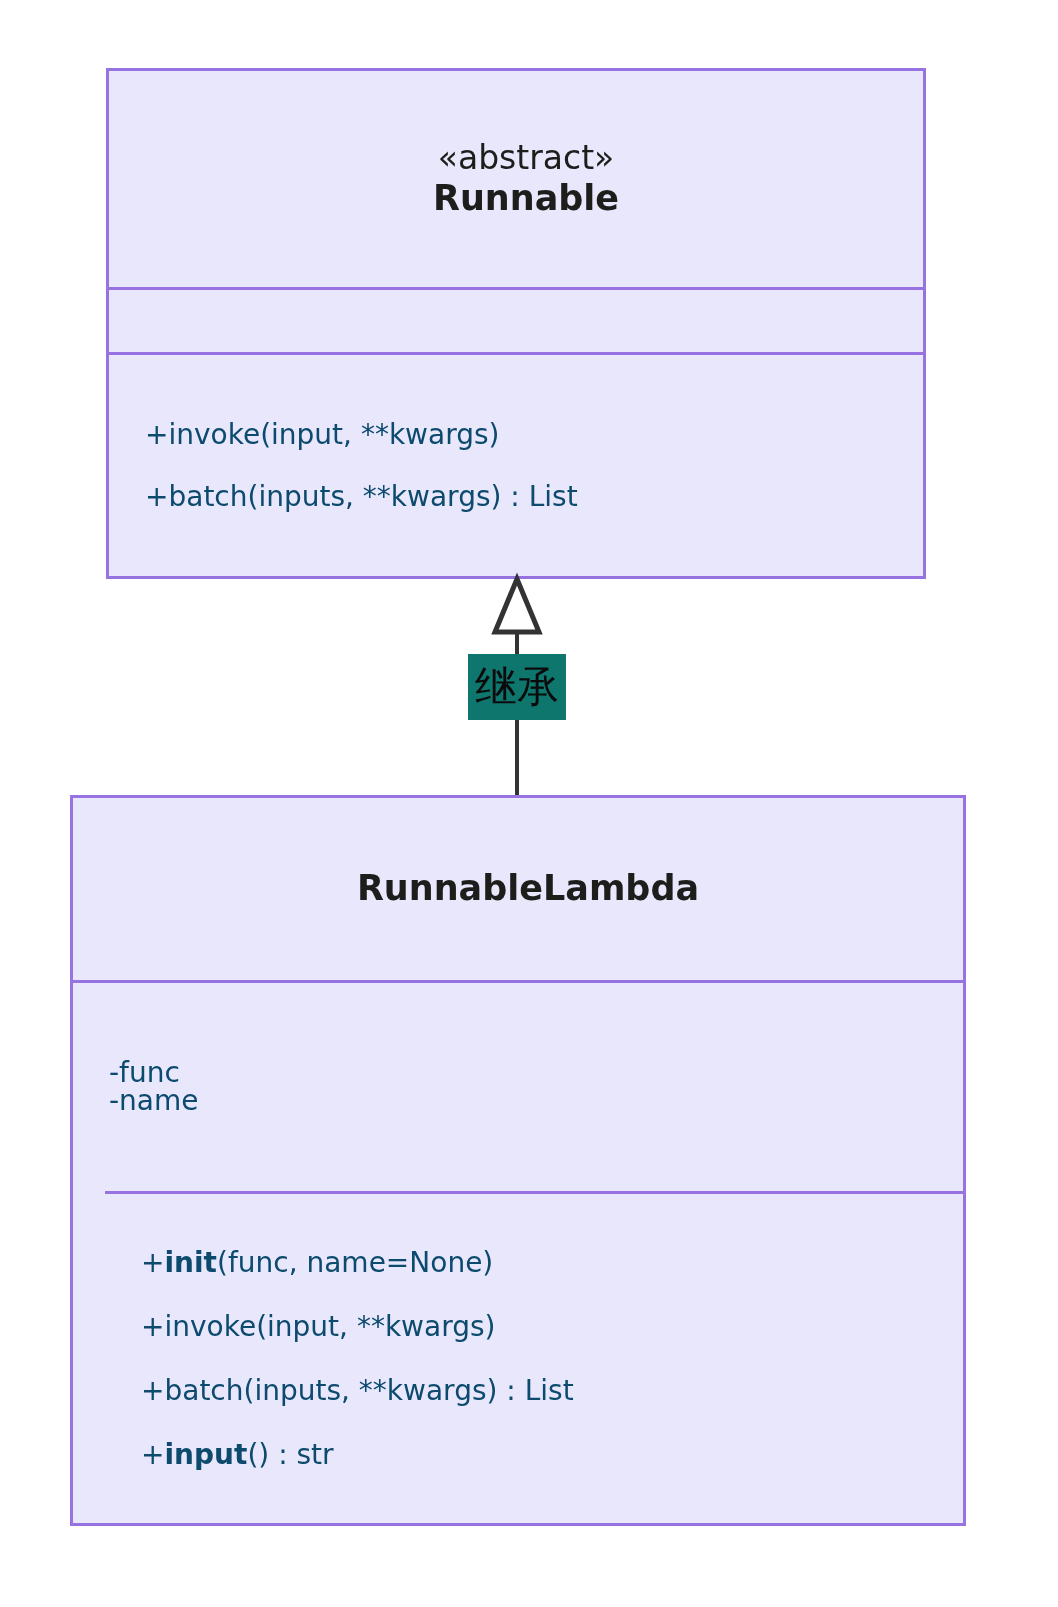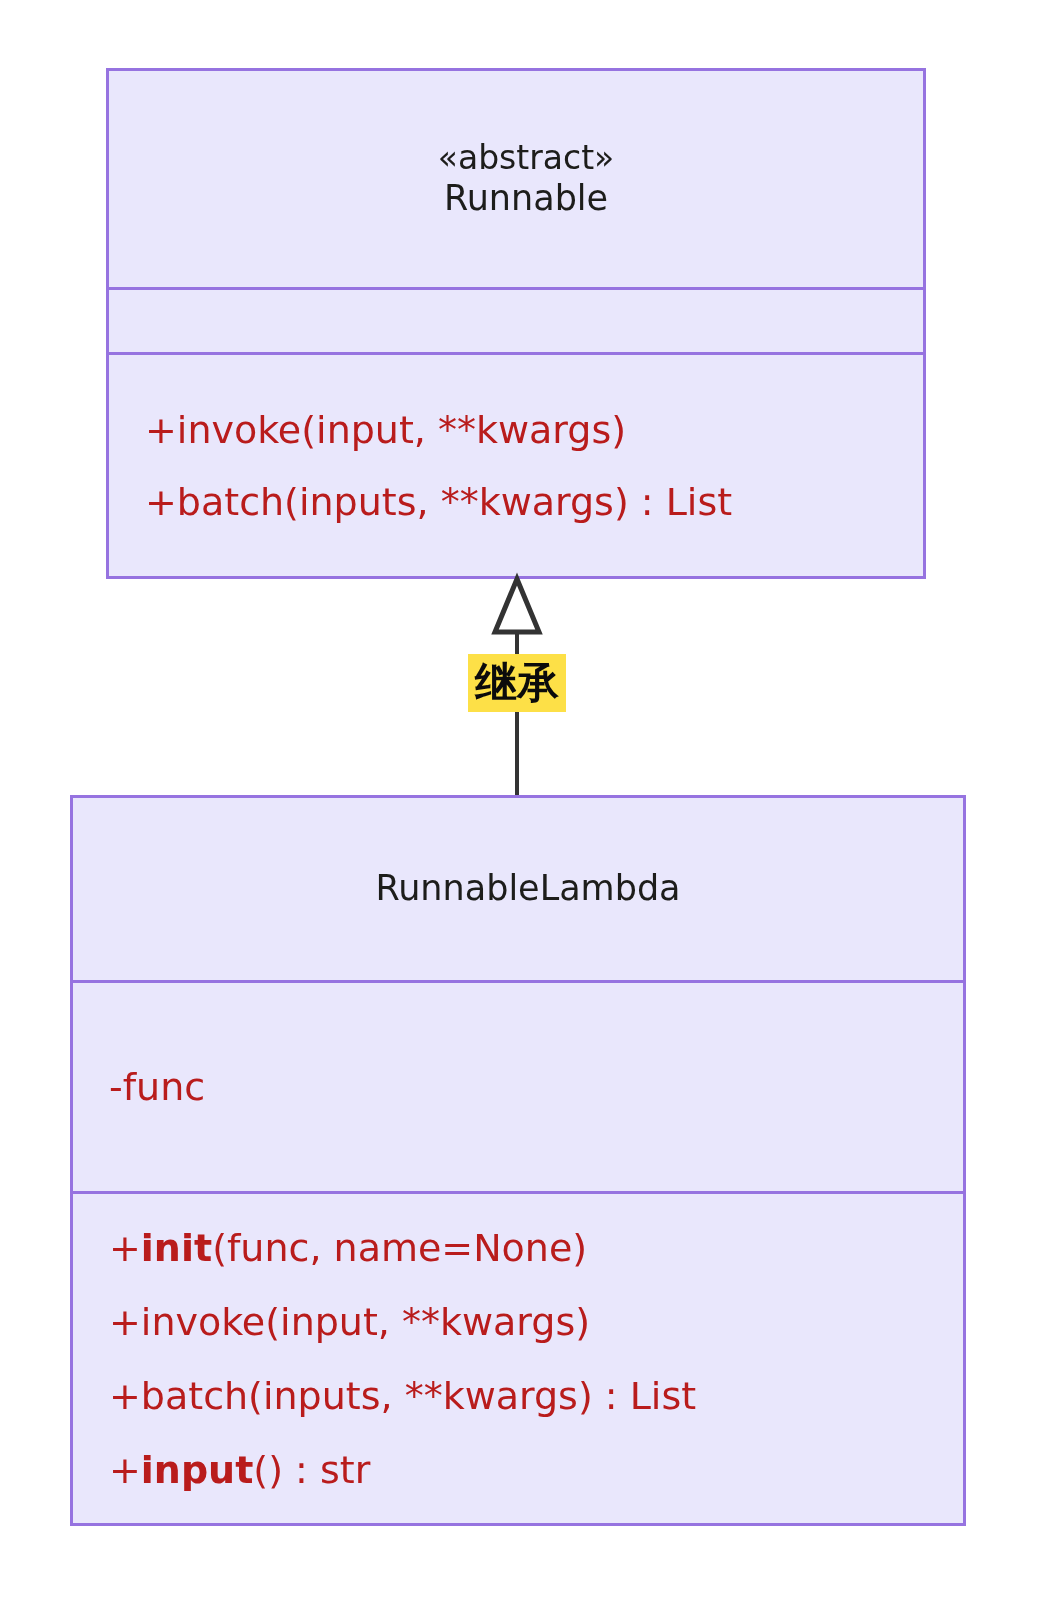--- a/index.html
+++ b/index.html
@@ -56,39 +56,39 @@
   .stereotype {
     font-size: 33px;
     font-weight: 400;
     color: #1d1d1b;
     line-height: 1.18;
     white-space: nowrap;
   }
 
   .class-name {
     font-size: 35px;
-    font-weight: 400;
+    font-weight: 700;
     color: #1d1d1b;
     line-height: 1.18;
     white-space: nowrap;
   }
 
   
   .compartment-members {
     display: flex;
     flex-direction: column;
     justify-content: center;
     padding-left: 36px;
     padding-right: 20px;
   }
 
   .member-line {
-    font-size: 38px;
+    font-size: 28px;
     font-weight: 400;
-    color: #b91c1c;
+    color: #0c4a6e;
     line-height: 1.0;
     white-space: nowrap;
   }
 
   .member-line b {
     font-weight: 700;
   }
 
   .compartment-empty {
     height: 68px;
@@ -106,48 +106,47 @@
   #class-runnable .compartment-ops    { flex: 1 1 auto; gap: 34px; }
 
   #class-runnablelambda {
     left: 70px;
     top: 795px;
     width: 896px;
     height: 731px;
   }
   #class-runnablelambda .compartment-header { height: 182px; }
   #class-runnablelambda .compartment-attrs  { height: 211px; }
-  #class-runnablelambda .compartment-ops    { flex: 1 1 auto; gap: 36px; }
+  #class-runnablelambda .compartment-ops    { flex: 1 1 auto; gap: 36px; margin-left: 32px; }
 
   
   #generalization-connector {
     position: absolute;
     left: 0;
     top: 0;
     width: 1058px;
     height: 1607px;
     pointer-events: none;
   }
 
   #generalization-label {
     position: absolute;
     left: 468px;
     top: 654px;
     width: 98px;
-    height: 58px;
-    background: #fde047;
+    height: 66px;
+    background: #0f766e;
     display: flex;
     align-items: center;
     justify-content: center;
     font-size: 42px;
     line-height: 1;
     color: #0b0b0b;
     font-family: "DejaVu Sans", sans-serif;
     white-space: nowrap;
-    font-weight: bold;
   }
 </style>
 </head>
 <body>
 
 <div id="diagram-canvas">
 
   <div class="uml-class" id="class-runnable">
 
     <div class="uml-compartment compartment-header">
@@ -173,20 +172,21 @@
   <div id="generalization-label">继承</div>
 
   <div class="uml-class" id="class-runnablelambda">
 
     <div class="uml-compartment compartment-header">
       <div class="class-name">RunnableLambda</div>
     </div>
 
     <div class="uml-compartment compartment-members compartment-attrs">
       <div class="member-line">-func</div>
+      <div class="member-line">-name</div>
     </div>
 
     <div class="uml-compartment compartment-members compartment-ops">
       <div class="member-line">
         <span>+</span><b>init</b><span>(func, name=None)</span>
       </div>
       <div class="member-line">+invoke(input, **kwargs)</div>
       <div class="member-line">+batch(inputs, **kwargs) : List</div>
       <div class="member-line">
         <span>+</span><b>input</b><span>()</span><span> : <span>str</span></span>

